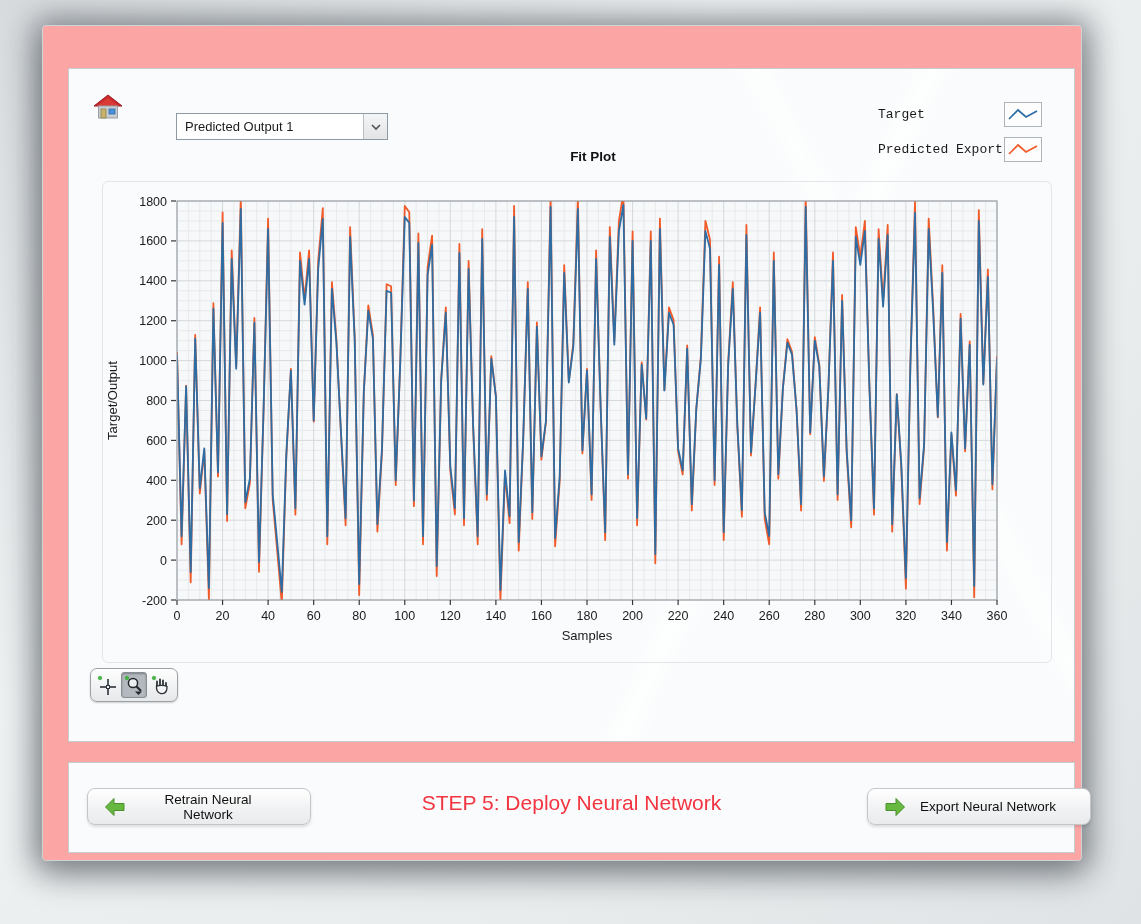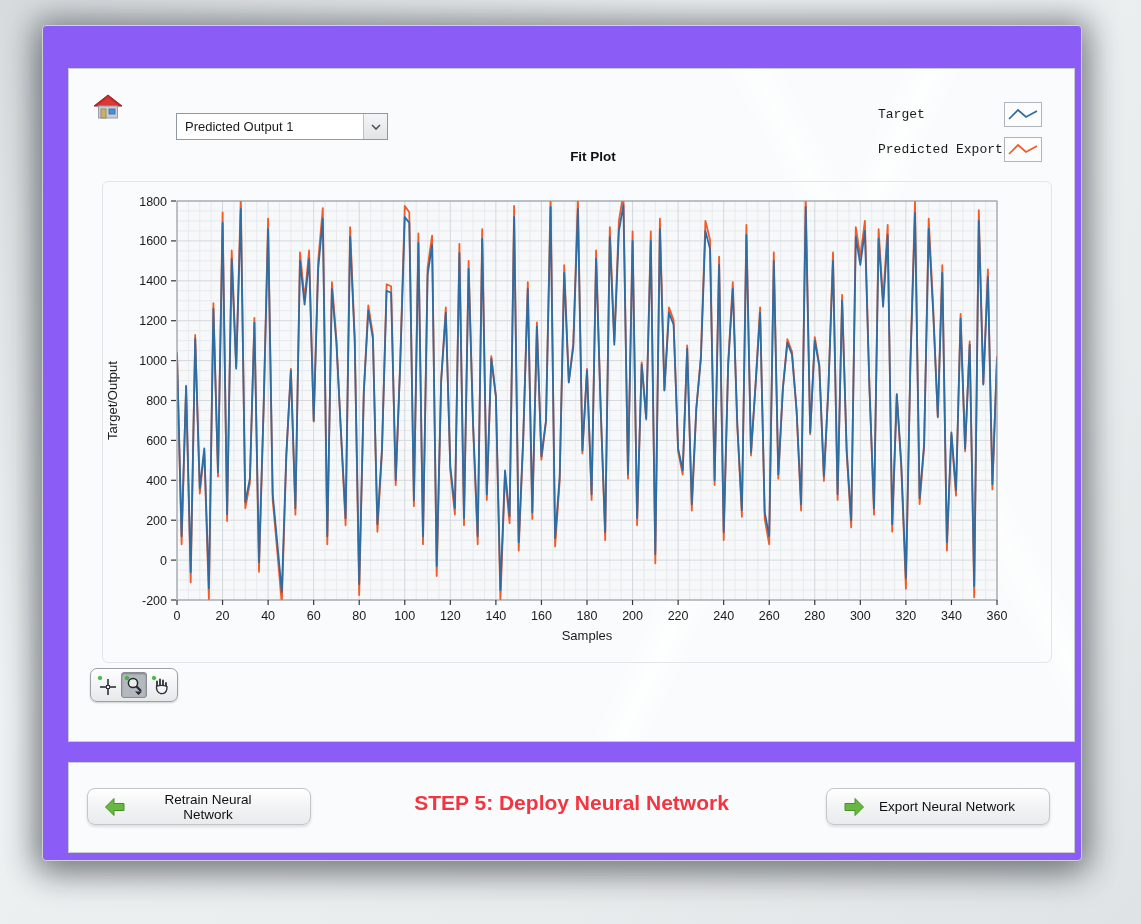--- a/index.html
+++ b/index.html
@@ -1,21 +1,21 @@
 <!DOCTYPE html>
 <html><head>
 <meta charset="utf-8">
 <style>
   * { margin:0; padding:0; box-sizing:border-box; }
   html,body { width:1141px; height:924px; overflow:hidden;
     font-family:"Liberation Sans", sans-serif; }
   body { background:linear-gradient(135deg,#d7dbde 0%,#eef1f2 35%,#e9eced 70%,#dfe3e5 100%); position:relative; }
 
   .window-card { position:absolute; left:42px; top:25px; width:1040px; height:836px;
-    background:#8b5cf6; border:1px solid #cfd3d6; border-radius:4px;
+    background:#fca5a5; border:1px solid #cfd3d6; border-radius:4px;
     box-shadow:0 0 30px 8px rgba(55,60,66,.48), 0 14px 34px rgba(55,60,66,.35); }
 
   .panel { position:absolute; background:#f9fbfc; border:1px solid #c7ccd0; }
   .panel-chart { left:25px; top:42px; width:1007px; height:674px;
     background-image:
       linear-gradient(115deg, transparent 63%, rgba(255,255,255,.8) 65.5%, transparent 68%),
       linear-gradient(62deg, transparent 74%, rgba(255,255,255,.7) 76.5%, transparent 79%);
   }
   .panel-footer { left:25px; top:736px; width:1007px; height:91px; }
 
@@ -48,21 +48,21 @@
     display:flex; align-items:center; justify-content:center; cursor:pointer; background:transparent; }
   .tool-btn.selected { background:#b3b9be; border-color:#878e94; box-shadow:inset 0 1px 2px rgba(0,0,0,.3); }
 
   
   .nav-btn { position:absolute; top:25px; height:37px; width:224px;
     background:linear-gradient(#ffffff,#f1f2f3 55%,#e9ebec); border:1px solid #c3c7ca; border-radius:8px;
     box-shadow:0 2px 3px rgba(0,0,0,.12); display:flex; align-items:center; cursor:pointer; }
   .nav-btn .arrow { margin:0 14px 0 16px; }
   .nav-btn .lbl { font-size:13.5px; color:#111; flex:1; text-align:center; padding-right:34px; }
   .btn-retrain { left:18px; }
-  .btn-export  { left:757px; }
+  .btn-export  { left:798px; }
   .step-title { position:absolute; left:50%; top:28px; transform:translateX(-50%);
     font-size:21px; color:#f23540; white-space:nowrap; }
 </style>
 </head>
 <body>
 
 <div class="window-card">
 
   <div class="panel panel-chart">
 
@@ -323,21 +323,21 @@
   </div>
 
   <div class="panel panel-footer">
     <div class="nav-btn btn-retrain">
       <svg class="arrow" width="22" height="20" viewBox="0 0 22 20">
         <polygon points="20,6.5 10,6.5 10,1.5 1.5,10 10,18.5 10,13.5 20,13.5" fill="#67b83f" stroke="#4a8f2c"></polygon>
       </svg>
       <span class="lbl">Retrain Neural Network</span>
     </div>
 
-    <div class="step-title" style="color: rgb(242, 53, 64); font-weight: bold;">STEP 5: Deploy Neural Network</div>
+    <div class="step-title" style="color: rgb(242, 53, 64);">STEP 5: Deploy Neural Network</div>
 
     <div class="nav-btn btn-export">
       <svg class="arrow" width="22" height="20" viewBox="0 0 22 20">
         <polygon points="2,6.5 12,6.5 12,1.5 20.5,10 12,18.5 12,13.5 2,13.5" fill="#67b83f" stroke="#4a8f2c"></polygon>
       </svg>
       <span class="lbl">Export Neural Network</span>
     </div>
   </div>
 </div>
 

